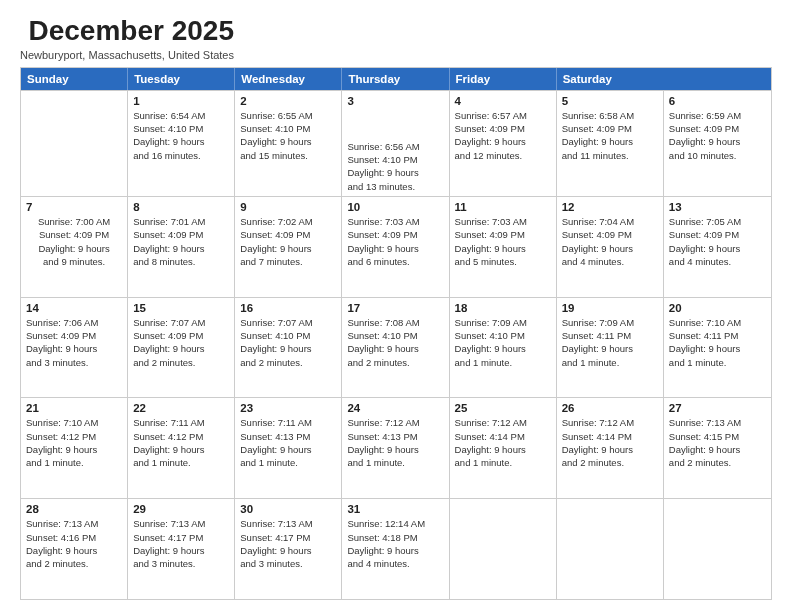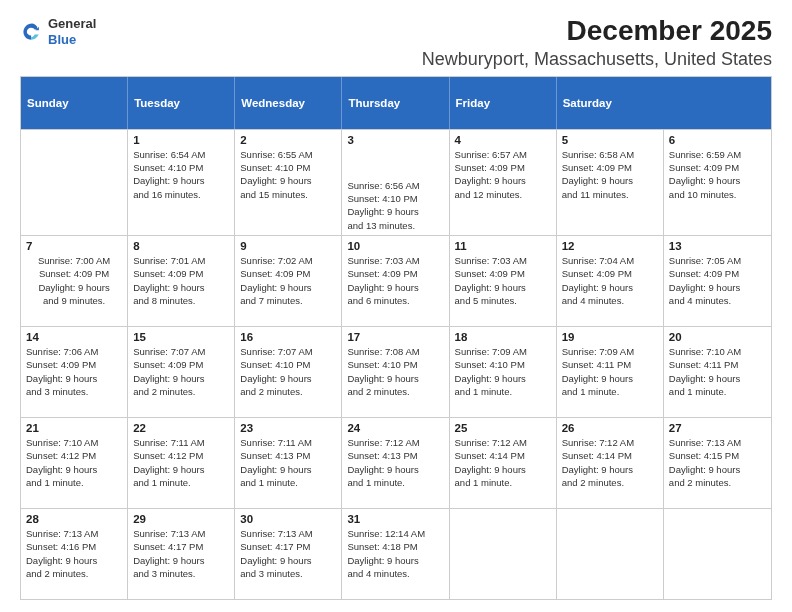--- a/index.html
+++ b/index.html
@@ -42,40 +42,40 @@
     .title-block {
       text-align: right;
     }
     .month-title {
       font-size: 28px;
       font-weight: bold;
       color: #222;
       line-height: 1.1;
     }
     .location {
-      font-size: 18px;
+      font-size: 11px;
       color: #444;
       margin-top: 2px;
     }
     .calendar {
       flex: 1;
       display: flex;
       flex-direction: column;
       border: 1px solid #ccc;
     }
     .cal-header {
       display: grid;
       grid-template-columns: repeat(7, 1fr);
       background: #2a6bbf;
     }
     .cal-header-cell {
       color: #fff;
       font-size: 11.5px;
       font-weight: bold;
-      padding: 20px 6px;
+      padding: 5px 6px;
       text-align: left;
       border-right: 1px solid rgba(255,255,255,0.3);
     }
     .cal-header-cell:last-child { border-right: none; }
     .cal-body {
       flex: 1;
       display: flex;
       flex-direction: column;
     }
     .cal-row {
@@ -103,31 +103,20 @@
       font-size: 9.5px;
       color: #333;
       line-height: 1.4;
     }
   </style>
 </head>
 <body>
 
 <div class="page">
   <div class="header">
-    <div class="logo">
-      <svg class="logo-icon" viewBox="0 0 28 28">
-        <path d="M14 4 C8 4 4 9 4 14 C4 19 8 23 13 23 L13 18 C10 18 8 16 8 14 C8 11 10 9 13 9 C15 9 16.5 10 17 11 L20 11 L20 8 C18.5 5.5 16.5 4 14 4Z" fill="#2a6bbf"></path>
-        <path d="M16 13 L22 13 L22 17 L17 17 C16 19 14.5 20 13 20 L13 23 C17 23 21 19.5 22 16 L22 13Z" fill="#5bc0de"></path>
-        <polygon points="22,8 22,12 18,12" fill="#2a6bbf"></polygon>
-      </svg>
-      <div class="logo-text">
-        <div class="logo-general">General</div>
-        <div class="logo-blue">Blue</div>
-      </div>
-    </div>
     <div class="title-block">
       <div class="month-title">December 2025</div>
       <div class="location">Newburyport, Massachusetts, United States</div>
     </div>
   </div>
 
   <div class="calendar">
     <div class="cal-header">
     <div class="cal-header-cell">Sunday</div>
         <div class="cal-header-cell">Tuesday</div>

